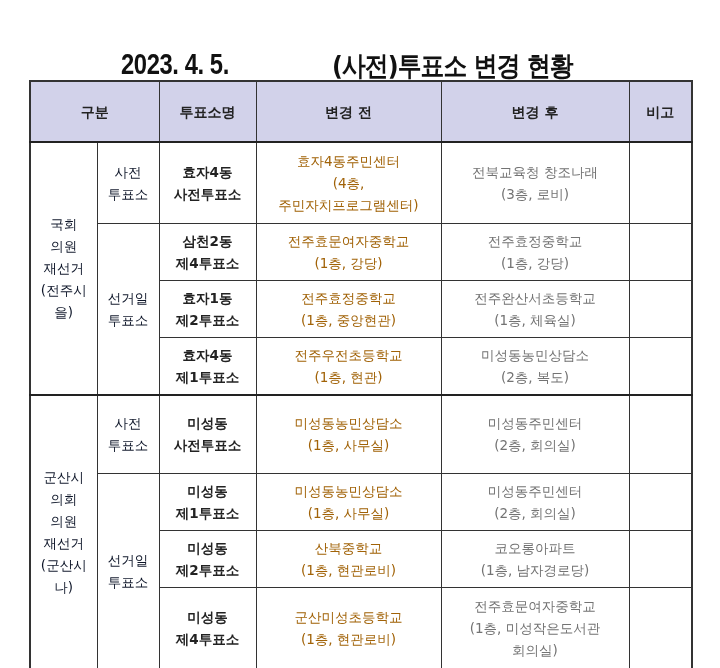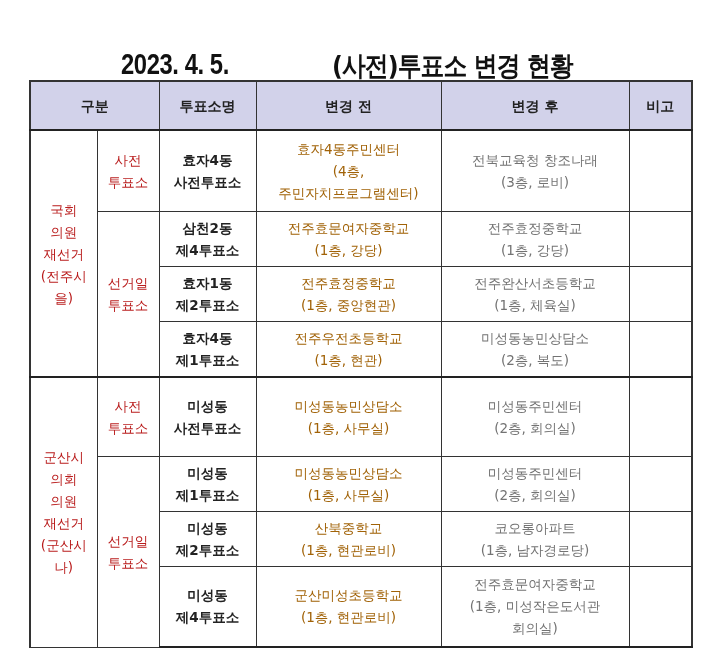--- a/index.html
+++ b/index.html
@@ -7,30 +7,30 @@
          font-family: "DejaVu Sans", sans-serif; color: #222; }
   .title { position: absolute; top: 14px; left: 0; width: 720px; height: 40px; margin-top: 32px; }
   .title .date { position: absolute; left: 121px; top: 2px; font-family: "Liberation Sans", sans-serif;
          font-weight: bold; font-size: 29px; letter-spacing: -0.5px; transform: scaleX(0.82); transform-origin: left center; color:#111; }
   .title .main { position: absolute; left: 332px; top: 2px; font-family: "DejaVu Sans", sans-serif;
          font-weight: bold; font-size: 27px; letter-spacing: -1px; transform: scaleX(0.88); transform-origin: left center; color:#111; }
 
   table.grid { position: absolute; left: 29px; top: 80px; border-collapse: collapse; table-layout: fixed;
          width: 662px; }
   table.grid td, table.grid th { border: 1px solid #333; text-align: center; vertical-align: middle;
-         padding: 0; font-size: 13.5px; line-height: 22px; }
+         padding: 6px; font-size: 13.5px; line-height: 22px; }
   table.grid thead th { background: #d2d2ea; font-weight: bold; height: 47px; font-size: 14px; color:#222;
          border-top: 2px solid #333; border-bottom: 2px solid #222; }
   table.grid { border-left: 2px solid #333; border-right: 2px solid #333; }
   .sep td { border-top: 2px solid #222 !important; }
   .last td { border-bottom: 2px solid #222 !important; }
   .bold { font-weight: bold; color: #222; margin-top: 36px; }
   .blue { font-weight: normal; color: #737373; }
   .plain { color: #a16207; }
-  .group { color: #b91c1c; font-size: 14px; line-height: 23px; }
+  .group { color: #0f172a; font-size: 14px; line-height: 23px; }
   .line { display: block; }
 </style>
 </head>
 <body>
 
 <div class="title">
   <span class="date">2023. 4. 5.</span>
   <span class="main">(사전)투표소 변경 현황</span>
 </div>
 

